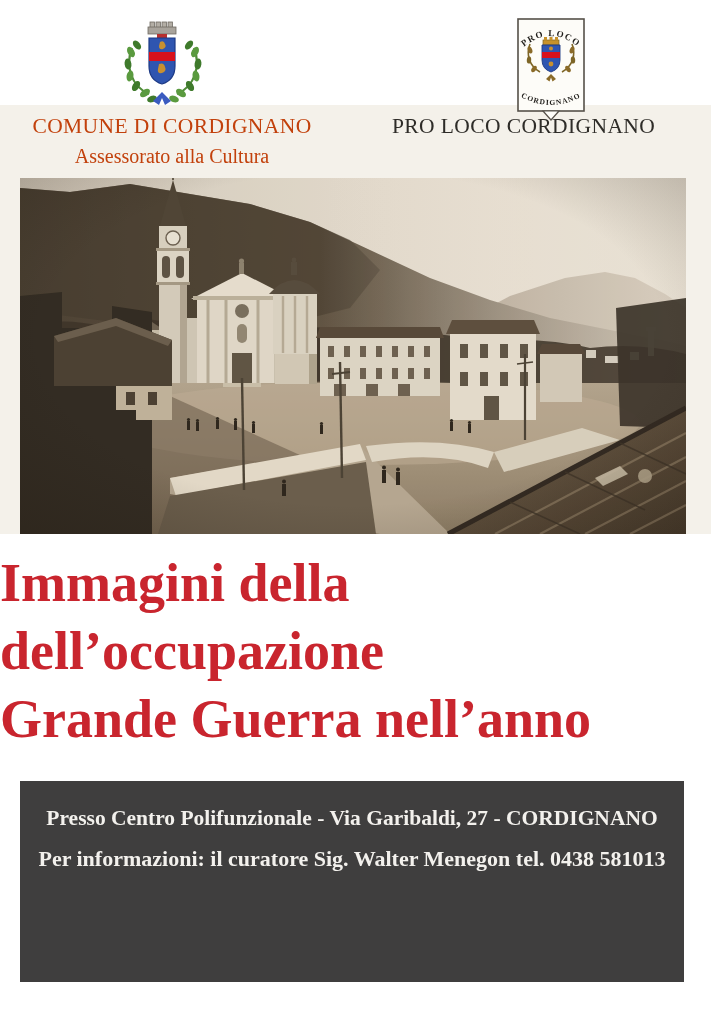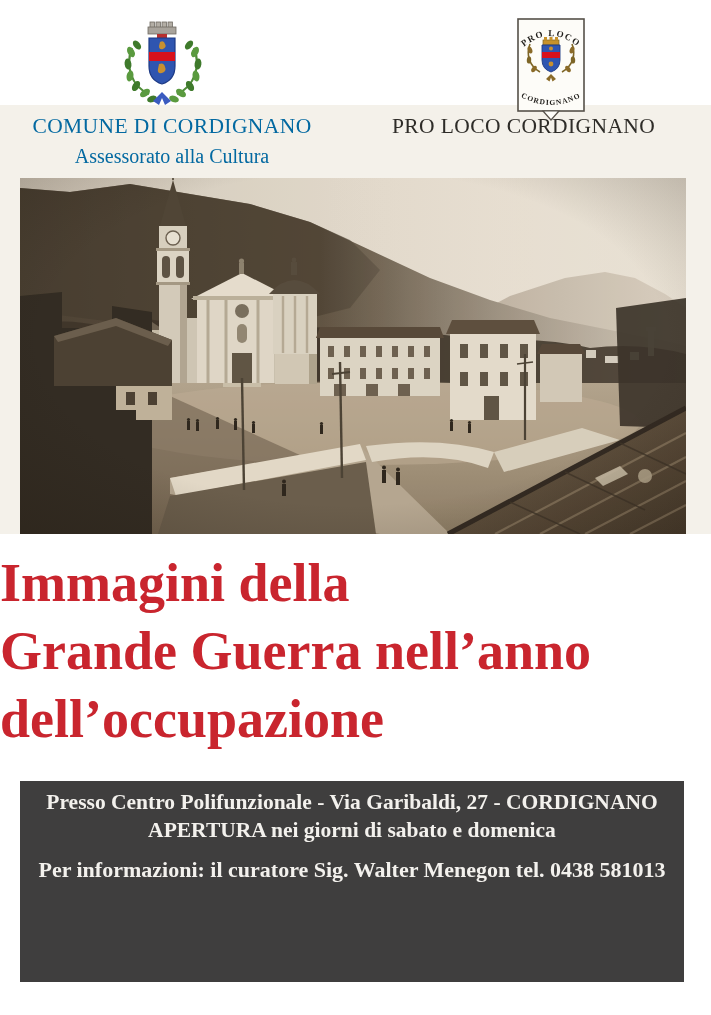--- a/index.html
+++ b/index.html
@@ -3,31 +3,31 @@
 <meta charset="utf-8">
 <style>
   html,body{margin:0;padding:0;background:#ffffff;}
   .poster{
     position:relative;width:711px;height:1015px;background:#ffffff;
     font-family:"Liberation Serif",serif;overflow:hidden;margin:0 auto;
   }
   .scan-band{position:absolute;left:0;top:105px;width:711px;height:429px;background:#f4f1ea;}
   .crest-left{position:absolute;left:119px;top:14px;width:88px;height:98px;}
   .logo-right{position:absolute;left:515px;top:16px;width:72px;height:108px;}
-  .org-left{position:absolute;left:12px;top:114px;width:320px;text-align:center;color:#0369a1;}
+  .org-left{position:absolute;left:12px;top:114px;width:320px;text-align:center;color:#c2410c;}
   .org-left .org-name{font-size:21.5px;letter-spacing:.4px;}
   .org-left .org-sub{font-size:20px;margin-top:6px;}
   .org-right{position:absolute;left:392px;top:114px;width:306px;text-align:left;color:#2e2c28;font-size:21.5px;letter-spacing:.4px;}
   .photo-wrap{position:absolute;left:20px;top:178px;width:666px;height:356px;}
   .photo-wrap svg{display:block;}
   .title{position:absolute;left:0;top:549px;width:711px;
     font-weight:bold;font-size:54px;line-height:68px;color:#c9252e;margin:0;}
   .info-box{position:absolute;left:20px;top:781px;width:664px;height:201px;
     background:#3f3e3e;color:#f3f1ed;text-align:center;font-weight:bold;
-    box-sizing:border-box;padding-top:8px;}
+    box-sizing:border-box;padding-top:24px;}
   .info-line{font-size:21.5px;line-height:27.6px;}
   .info-contact{font-size:22px;margin-top:13px;text-align:center;}
 </style>
 </head>
 <body>
 
 <div class="poster">
 
   <div class="scan-band"></div>
 
@@ -334,23 +334,22 @@
           <circle cx="264" cy="303.5" r="2"></circle>
       </g>
 
       <rect x="0" y="0" width="666" height="356" fill="#7a5c38" opacity="0.06"></rect>
       <rect x="0" y="0" width="666" height="356" fill="url(#vigG)"></rect>
     </svg>
   </div>
 
   <h1 class="title">
     <div>Immagini della</div>
+    <div>dell’occupazione</div>
     <div>Grande Guerra nell’anno</div>
-    <div>dell’occupazione</div>
   </h1>
 
   <div class="info-box">
     <div class="info-line">Presso Centro Polifunzionale - Via Garibaldi, 27 - CORDIGNANO</div>
-    <div class="info-line">APERTURA nei giorni di sabato e domenica</div>
     <div class="info-contact">Per informazioni: il curatore Sig. Walter Menegon tel. 0438 581013</div>
   </div>
 
 </div>
 
 </body></html>

